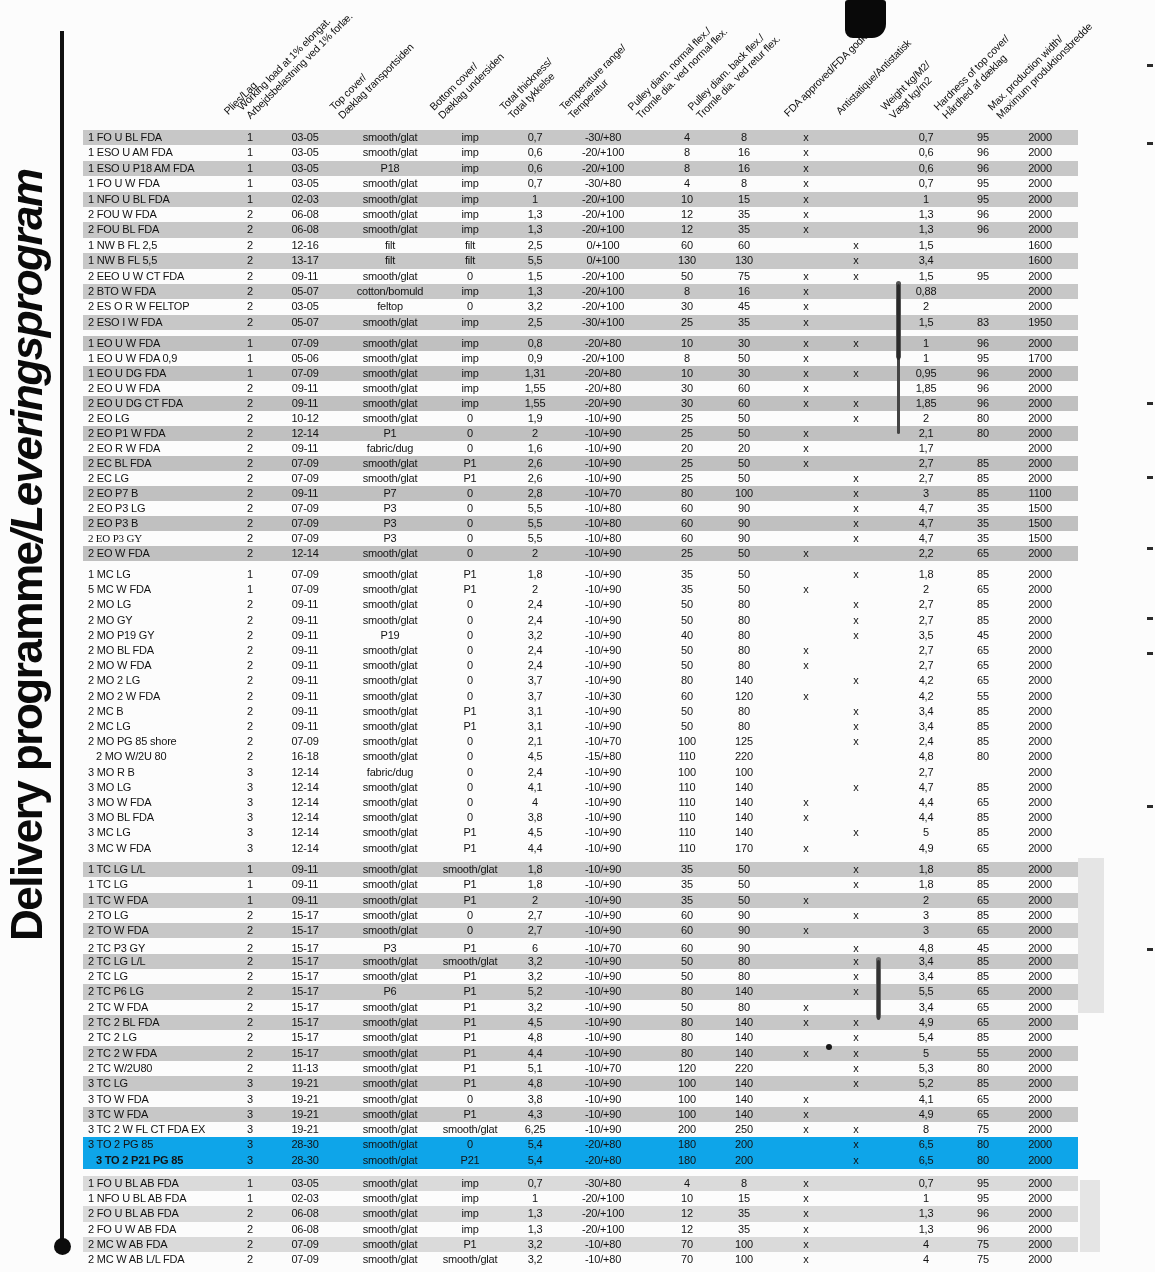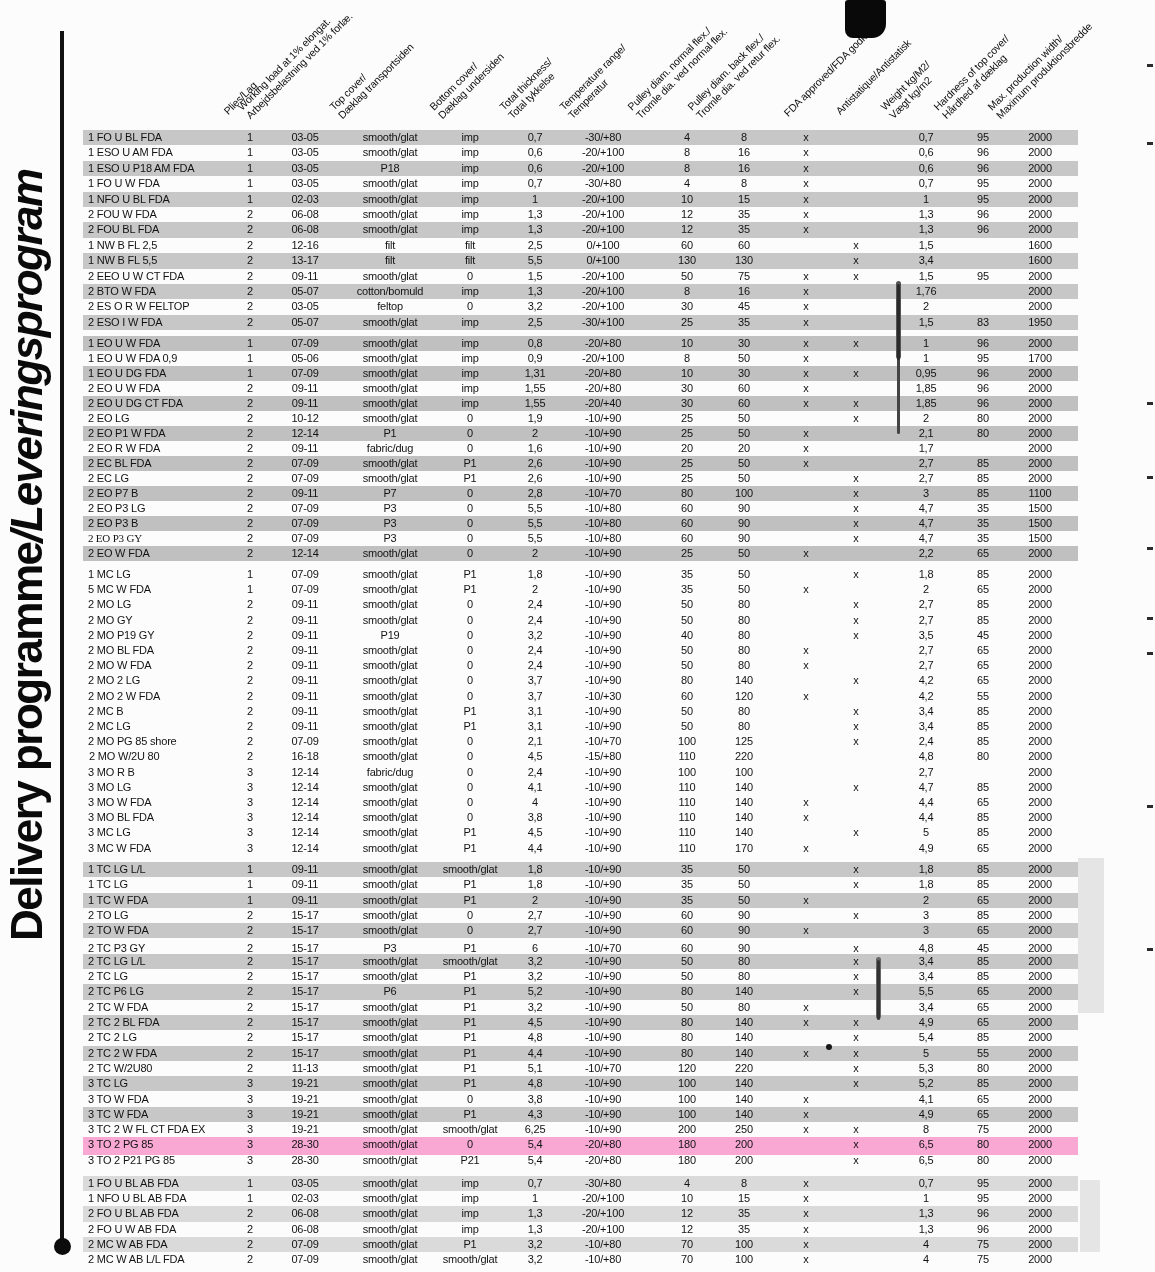--- a/index.html
+++ b/index.html
@@ -269,21 +269,21 @@
         <span class="cell" style="left: 5px;">2 BTO W FDA</span>
         <span class="cell ctr" style="left: 167px;">2</span>
         <span class="cell ctr" style="left: 222px;">05-07</span>
         <span class="cell ctr" style="left: 307px;">cotton/bomuld</span>
         <span class="cell ctr" style="left: 387px;">imp</span>
         <span class="cell ctr" style="left: 452px;">1,3</span>
         <span class="cell ctr" style="left: 520px;">-20/+100</span>
         <span class="cell ctr" style="left: 604px;">8</span>
         <span class="cell ctr" style="left: 661px;">16</span>
         <span class="cell ctr" style="left: 723px;">x</span>
-        <span class="cell ctr" style="left: 843px;">1,76</span>
+        <span class="cell ctr" style="left: 843px;">0,88</span>
         <span class="cell ctr" style="left: 957px;">2000</span>
       </div>
       <div class="row" style="top: 169.4px; height: 15.4px; line-height: 15.4px;">
         <span class="cell" style="left: 5px;">2 ES O R W FELTOP</span>
         <span class="cell ctr" style="left: 167px;">2</span>
         <span class="cell ctr" style="left: 222px;">03-05</span>
         <span class="cell ctr" style="left: 307px;">feltop</span>
         <span class="cell ctr" style="left: 387px;">0</span>
         <span class="cell ctr" style="left: 452px;">3,2</span>
         <span class="cell ctr" style="left: 520px;">-20/+100</span>
@@ -372,21 +372,21 @@
         <span class="cell ctr" style="left: 900px;">96</span>
         <span class="cell ctr" style="left: 957px;">2000</span>
       </div>
       <div class="row" style="top: 60px; height: 15px; line-height: 15px; background: rgb(192, 192, 192);">
         <span class="cell" style="left: 5px;">2 EO U DG CT FDA</span>
         <span class="cell ctr" style="left: 167px;">2</span>
         <span class="cell ctr" style="left: 222px;">09-11</span>
         <span class="cell ctr" style="left: 307px;">smooth/glat</span>
         <span class="cell ctr" style="left: 387px;">imp</span>
         <span class="cell ctr" style="left: 452px;">1,55</span>
-        <span class="cell ctr" style="left: 520px;">-20/+40</span>
+        <span class="cell ctr" style="left: 520px;">-20/+90</span>
         <span class="cell ctr" style="left: 604px;">30</span>
         <span class="cell ctr" style="left: 661px;">60</span>
         <span class="cell ctr" style="left: 723px;">x</span>
         <span class="cell ctr" style="left: 773px;">x</span>
         <span class="cell ctr" style="left: 843px;">1,85</span>
         <span class="cell ctr" style="left: 900px;">96</span>
         <span class="cell ctr" style="left: 957px;">2000</span>
       </div>
       <div class="row" style="top: 75px; height: 15px; line-height: 15px;">
         <span class="cell" style="left: 5px;">2 EO LG</span>
@@ -713,21 +713,21 @@
         <span class="cell ctr" style="left: 452px;">2,1</span>
         <span class="cell ctr" style="left: 520px;">-10/+70</span>
         <span class="cell ctr" style="left: 604px;">100</span>
         <span class="cell ctr" style="left: 661px;">125</span>
         <span class="cell ctr" style="left: 773px;">x</span>
         <span class="cell ctr" style="left: 843px;">2,4</span>
         <span class="cell ctr" style="left: 900px;">85</span>
         <span class="cell ctr" style="left: 957px;">2000</span>
       </div>
       <div class="row" style="top: 182.4px; height: 15.2px; line-height: 15.2px;">
-        <span class="cell" style="left: 6px;">2 MO W/2U 80</span>
+        <span class="cell" style="left: 13px;">2 MO W/2U 80</span>
         <span class="cell ctr" style="left: 167px;">2</span>
         <span class="cell ctr" style="left: 222px;">16-18</span>
         <span class="cell ctr" style="left: 307px;">smooth/glat</span>
         <span class="cell ctr" style="left: 387px;">0</span>
         <span class="cell ctr" style="left: 452px;">4,5</span>
         <span class="cell ctr" style="left: 520px;">-15/+80</span>
         <span class="cell ctr" style="left: 604px;">110</span>
         <span class="cell ctr" style="left: 661px;">220</span>
         <span class="cell ctr" style="left: 843px;">4,8</span>
         <span class="cell ctr" style="left: 900px;">80</span>
@@ -1089,37 +1089,37 @@
         <span class="cell ctr" style="left: 452px;">6,25</span>
         <span class="cell ctr" style="left: 520px;">-10/+90</span>
         <span class="cell ctr" style="left: 604px;">200</span>
         <span class="cell ctr" style="left: 661px;">250</span>
         <span class="cell ctr" style="left: 723px;">x</span>
         <span class="cell ctr" style="left: 773px;">x</span>
         <span class="cell ctr" style="left: 843px;">8</span>
         <span class="cell ctr" style="left: 900px;">75</span>
         <span class="cell ctr" style="left: 957px;">2000</span>
       </div>
-      <div class="row" style="top: 275.4px; height: 18px; line-height: 15.3px; background: #f9a8d4;">
+      <div class="row" style="top: 275.4px; height: 32px; line-height: 15.3px; background: #0ea5e9;">
         <span class="cell" style="left: 5px;">3 TO 2 PG 85</span>
         <span class="cell ctr" style="left: 167px;">3</span>
         <span class="cell ctr" style="left: 222px;">28-30</span>
         <span class="cell ctr" style="left: 307px;">smooth/glat</span>
         <span class="cell ctr" style="left: 387px;">0</span>
         <span class="cell ctr" style="left: 452px;">5,4</span>
         <span class="cell ctr" style="left: 520px;">-20/+80</span>
         <span class="cell ctr" style="left: 604px;">180</span>
         <span class="cell ctr" style="left: 661px;">200</span>
         <span class="cell ctr" style="left: 773px;">x</span>
         <span class="cell ctr" style="left: 843px;">6,5</span>
         <span class="cell ctr" style="left: 900px;">80</span>
         <span class="cell ctr" style="left: 957px;">2000</span>
       </div>
       <div class="row" style="top: 290.7px; height: 15.3px; line-height: 15.3px;">
-        <span class="cell" style="left: 5px;">3 TO 2 P21 PG 85</span>
+        <span class="cell" style="left: 13px; font-weight: bold;">3 TO 2 P21 PG 85</span>
         <span class="cell ctr" style="left: 167px;">3</span>
         <span class="cell ctr" style="left: 222px;">28-30</span>
         <span class="cell ctr" style="left: 307px;">smooth/glat</span>
         <span class="cell ctr" style="left: 387px;">P21</span>
         <span class="cell ctr" style="left: 452px;">5,4</span>
         <span class="cell ctr" style="left: 520px;">-20/+80</span>
         <span class="cell ctr" style="left: 604px;">180</span>
         <span class="cell ctr" style="left: 661px;">200</span>
         <span class="cell ctr" style="left: 773px;">x</span>
         <span class="cell ctr" style="left: 843px;">6,5</span>

